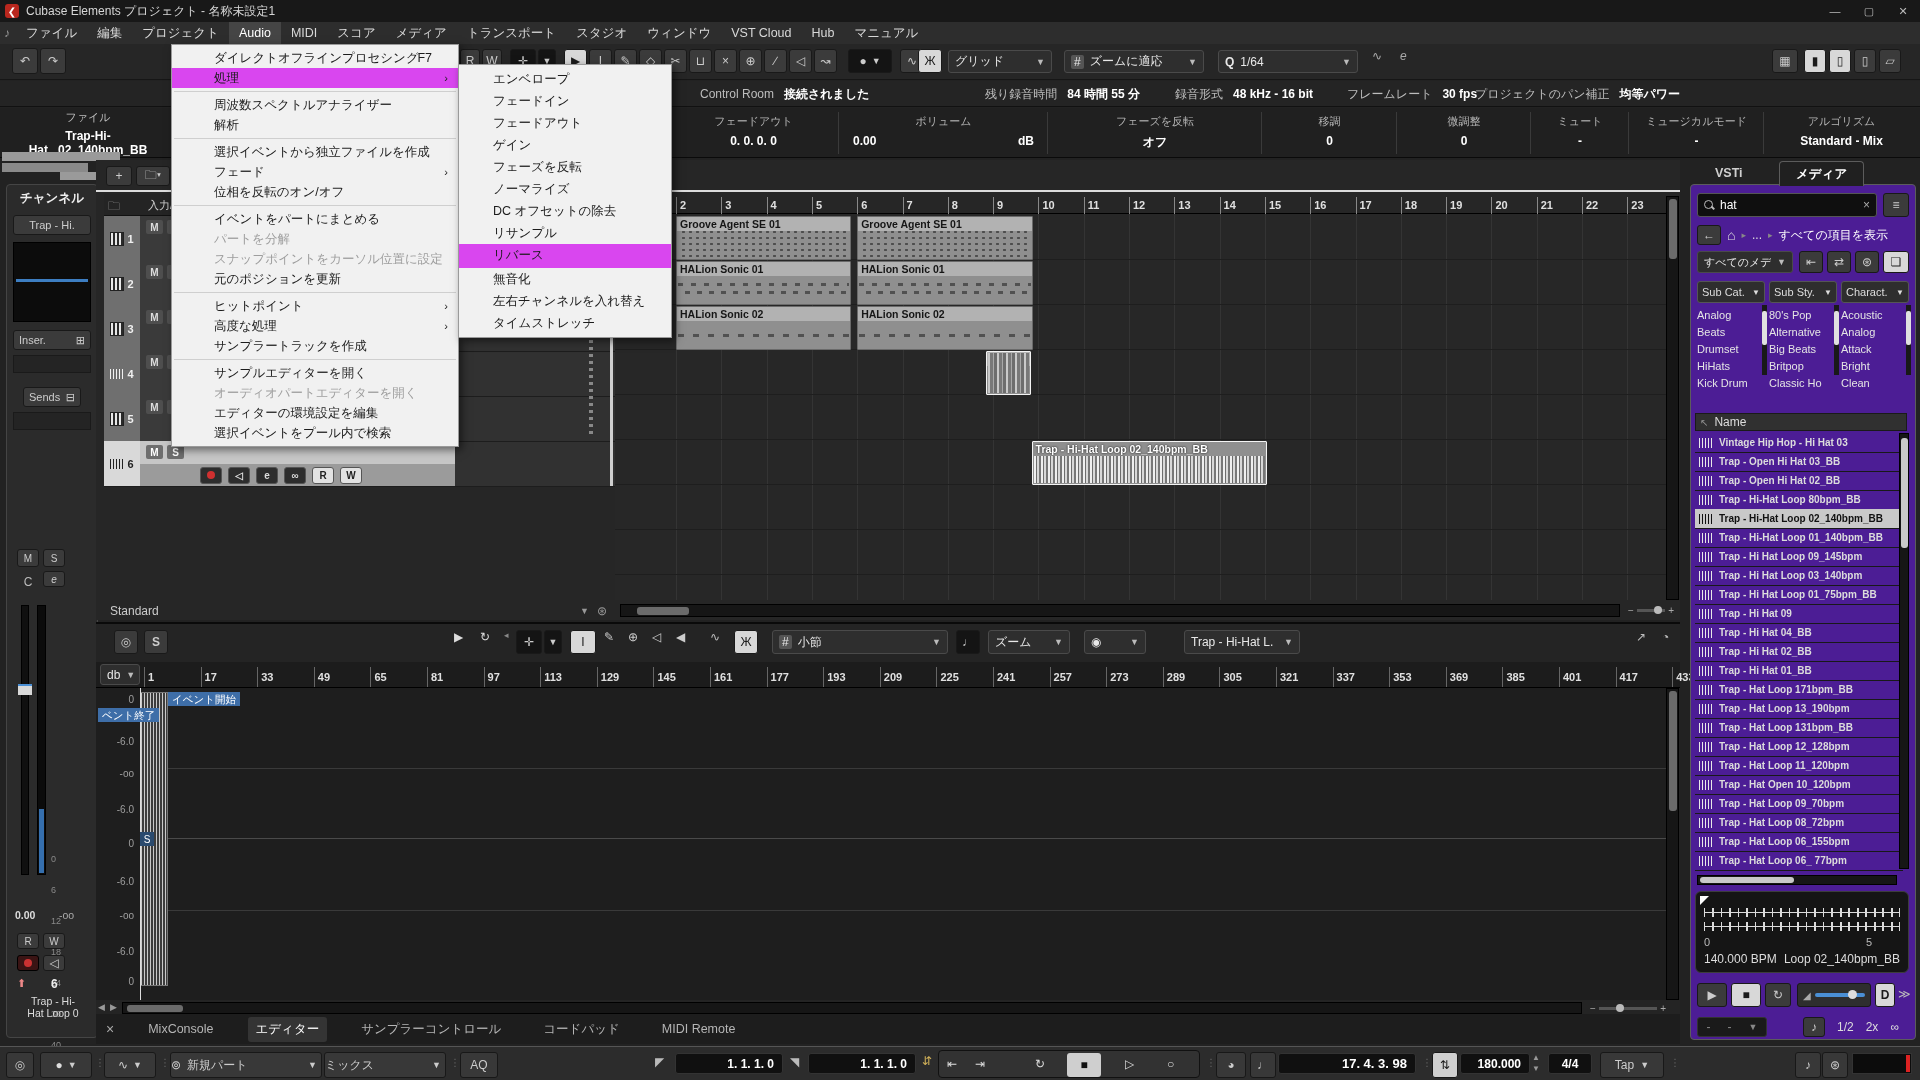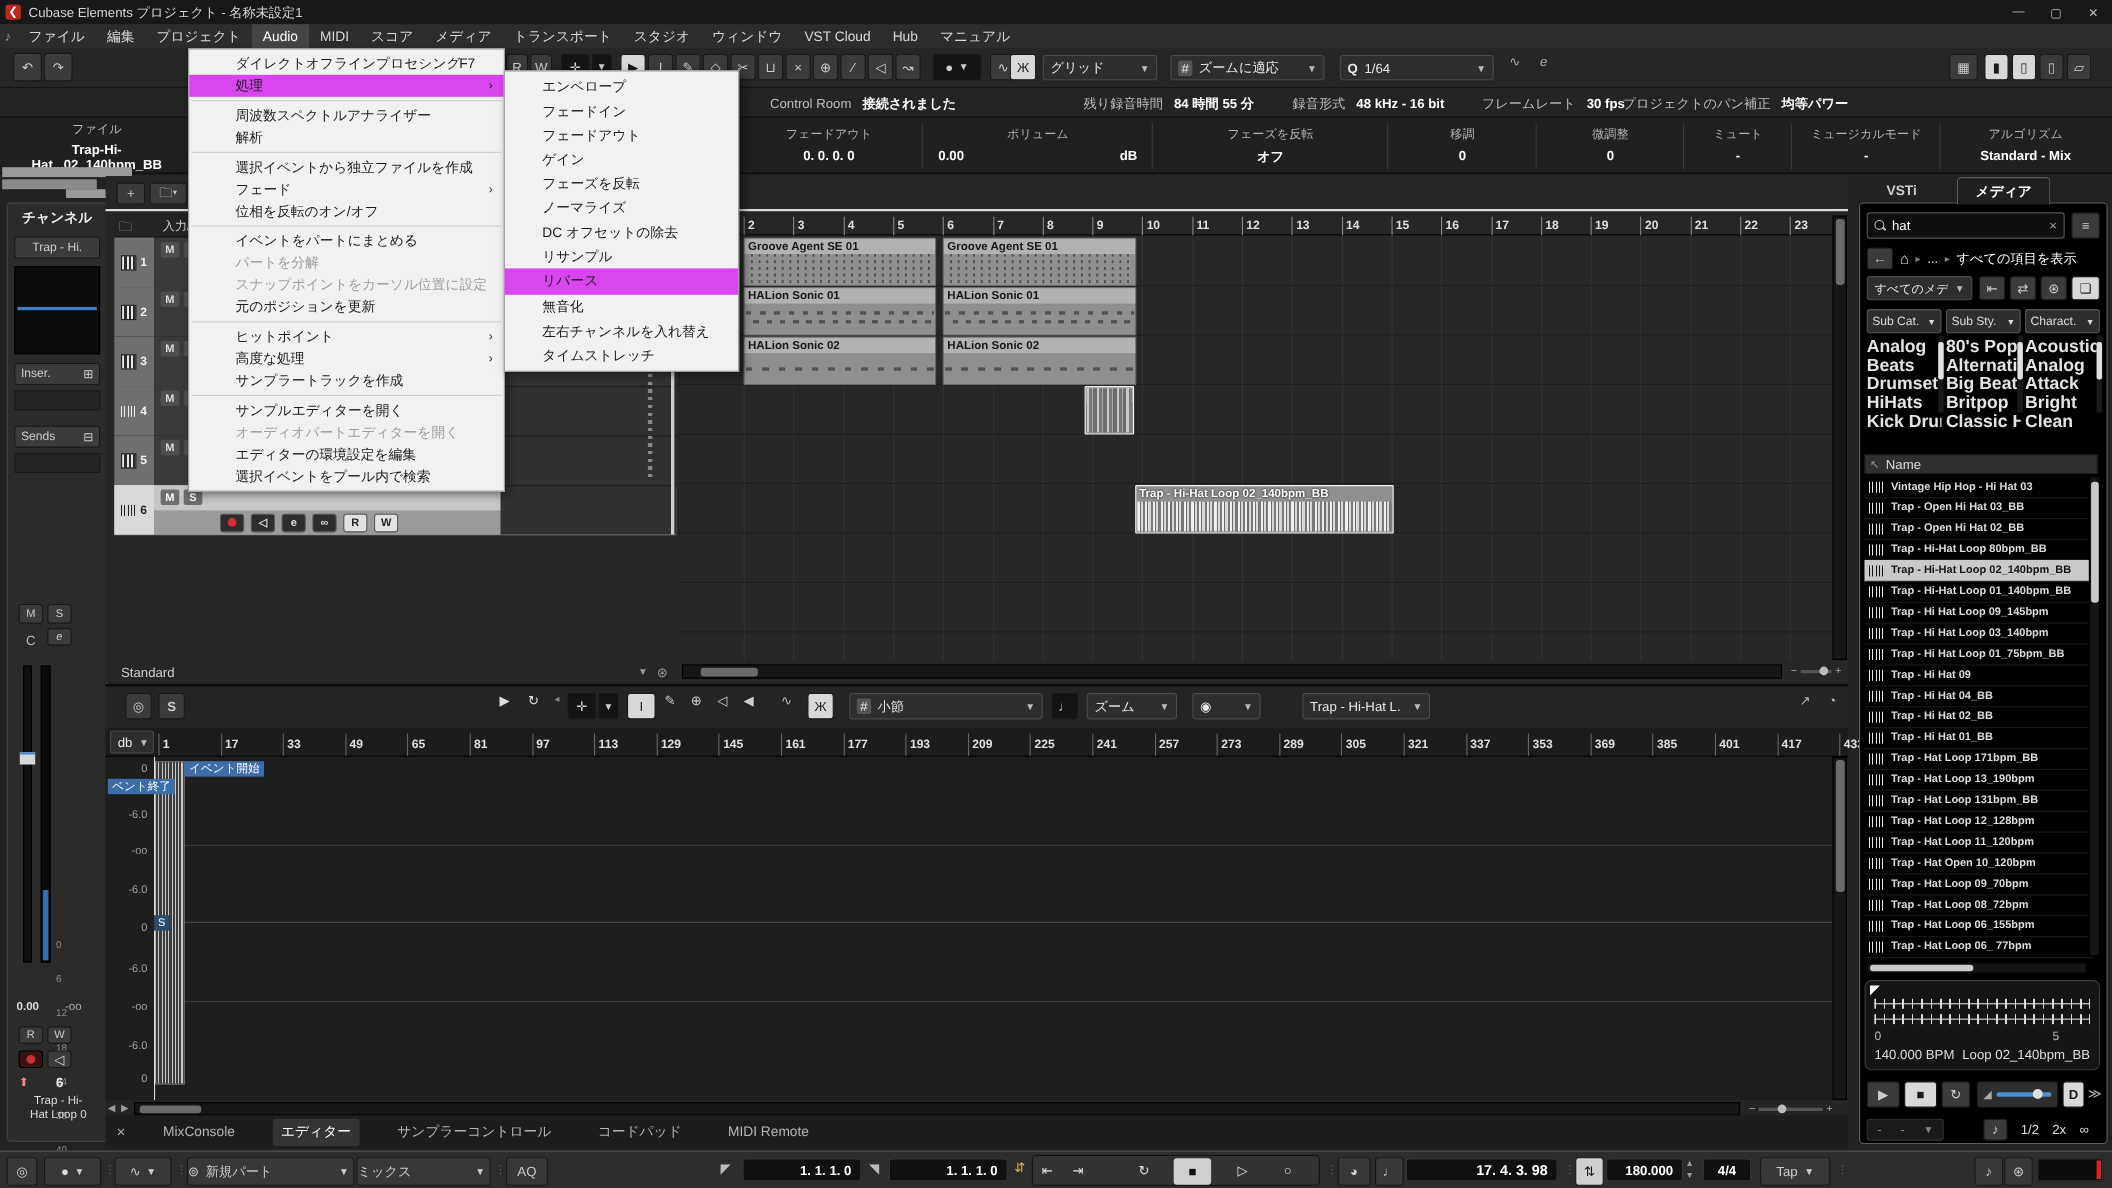--- a/index.html
+++ b/index.html
@@ -60,28 +60,28 @@
   .ev.sel{border-color:#f4f4f4}
   .ev .t{display:block;font-size:10.5px;font-weight:bold;color:#161616;background:#b2b2b2;height:14px;line-height:14px;padding:0 3px;white-space:nowrap;overflow:hidden}
   .ev .body{position:absolute;left:1px;right:1px;top:14px;bottom:1px}
   .k-drums .body{background-image:radial-gradient(circle,#4d4d4d 1.1px,transparent 1.3px);background-size:7px 6px;background-position:2px 4px}
   .k-notes .body{background-image:repeating-linear-gradient(90deg,#515151 0 5px,transparent 5px 13px),repeating-linear-gradient(90deg,transparent 0 7px,#515151 7px 12px);background-size:100% 3px,100% 3px;background-position:0 30%,0 62%;background-repeat:no-repeat}
   .k-low .body{background-image:repeating-linear-gradient(90deg,#515151 0 6px,transparent 6px 15px);background-size:100% 3px;background-position:0 55%;background-repeat:no-repeat}
   .k-audio .body{background:repeating-linear-gradient(90deg,#efefef 0 2px,#6d6d6d 2px 3px,#d8d8d8 3px 5px,#777 5px 7px)}
   .k-audio .t{background:transparent;color:#fff;text-shadow:0 0 2px #000;position:relative;z-index:2}
   .k-asmall .body{top:1px;background:repeating-linear-gradient(90deg,#c9c9c9 0 2px,#787878 2px 5px,#a8a8a8 5px 6px,#6d6d6d 6px 9px)}
   
-  #mediapanel{left:1690px;top:184px;width:226px;height:856px;background:#000000;border:1px solid #5c5c5c;border-radius:4px}
+  #mediapanel{left:1690px;top:184px;width:226px;height:856px;background:#4c1d95;border:1px solid #5c5c5c;border-radius:4px}
   .mtab{position:absolute;top:-24px;height:24px;line-height:24px;padding:0 16px;font-weight:bold;color:#cfcfcf;font-size:12.5px;border-radius:4px 4px 0 0}
   .mtab.on{background:#202020;border:1px solid #5c5c5c;border-bottom:none;color:#fff}
   .frow{position:absolute;left:4px;width:204px;height:19px;display:flex;align-items:center;gap:6px;
         font-weight:bold;font-size:10px;color:#dcdcdc;border-bottom:1px solid #191919;padding-left:4px;white-space:nowrap;overflow:hidden}
   .frow.sel{background:#c9c9c9;color:#111}
   .colhdr{background:#2e2e2e;border:1px solid #555;border-radius:3px;color:#ddd;font-size:11px;display:flex;align-items:center;padding:0 4px}
-  .colit{font-weight:bold;font-size:16px;color:#e4e4e4;height:17px;line-height:17px;white-space:nowrap;overflow:hidden}
+  .colit{font-weight:normal;font-size:11px;color:#e4e4e4;height:17px;line-height:17px;white-space:nowrap;overflow:hidden}
   .mag{position:relative;width:10px;height:10px}
   .mag::before{content:"";position:absolute;left:0;top:0;width:7px;height:7px;border:1.5px solid #bbb;border-radius:50%}
   .mag::after{content:"";position:absolute;left:7px;top:7px;width:4px;height:1.5px;background:#bbb;transform:rotate(45deg)}
   .tickrow{height:9px;background:linear-gradient(#ddd 0 0) 50%/100% 1px no-repeat,repeating-linear-gradient(90deg,#ddd 0 1.5px,transparent 1.5px 8.5px)}
   
   #lowzone{left:96px;top:622px;width:1584px;height:392px;background:#242424;border-top:2px solid #0a0a0a}
   .ebtn{position:absolute;top:6px;height:24px;font-size:12px}
   .escale{position:absolute;width:36px;text-align:right;color:#9f9f9f;font-size:10px}
   .bluetag{position:absolute;background:#3e6ea8;color:#fff;font-size:10.5px;padding:0 4px;height:14px;line-height:14px;white-space:nowrap}
   
@@ -252,21 +252,21 @@
     <div style="text-align:center;font-weight:bold;color:#eee;padding-top:5px;font-size:12.5px">チャンネル</div>
     <div class="btn" style="margin:8px 6px 0;height:20px;font-size:11px">Trap - Hi.</div>
     <div style="margin:7px 6px 0;height:78px;background:#0c0c0c;border:1px solid #000;position:relative">
       <div style="position:absolute;left:2px;right:2px;top:36px;height:3px;background:#3d7ec2"></div>
     </div>
     <div class="btn" style="margin:8px 6px 0;height:20px;font-size:11px;justify-content:space-between;padding:0 5px">
       <span>Inser.</span>
         <span>⊞</span>
       </div>
     <div style="margin:5px 6px 0;height:16px;background:#242424;border:1px solid #1a1a1a"></div>
-    <div class="btn" style="margin:14px 6px 0;height:20px;font-size:11px;justify-content:space-between;padding:0 5px">
+    <div class="btn" style="margin:14px 16px 0;height:20px;font-size:11px;justify-content:space-between;padding:0 5px">
       <span>Sends</span>
         <span>⊟</span>
       </div>
     <div style="margin:5px 6px 0;height:16px;background:#242424;border:1px solid #1a1a1a"></div>
 
     <div class="btn abs" style="left:10px;top:364px;width:22px;height:18px;font-size:10px">M</div>
     <div class="btn abs" style="left:36px;top:364px;width:22px;height:18px;font-size:10px">S</div>
     <div class="btn abs" style="left:36px;top:386px;width:22px;height:16px;font-size:10px;font-style:italic">e</div>
     <div class="abs" style="left:10px;top:390px;width:22px;height:14px;text-align:center;color:#bbb">C</div>
     <div class="abs" style="left:14px;top:420px;width:8px;height:270px;background:#101010;border:1px solid #000">

